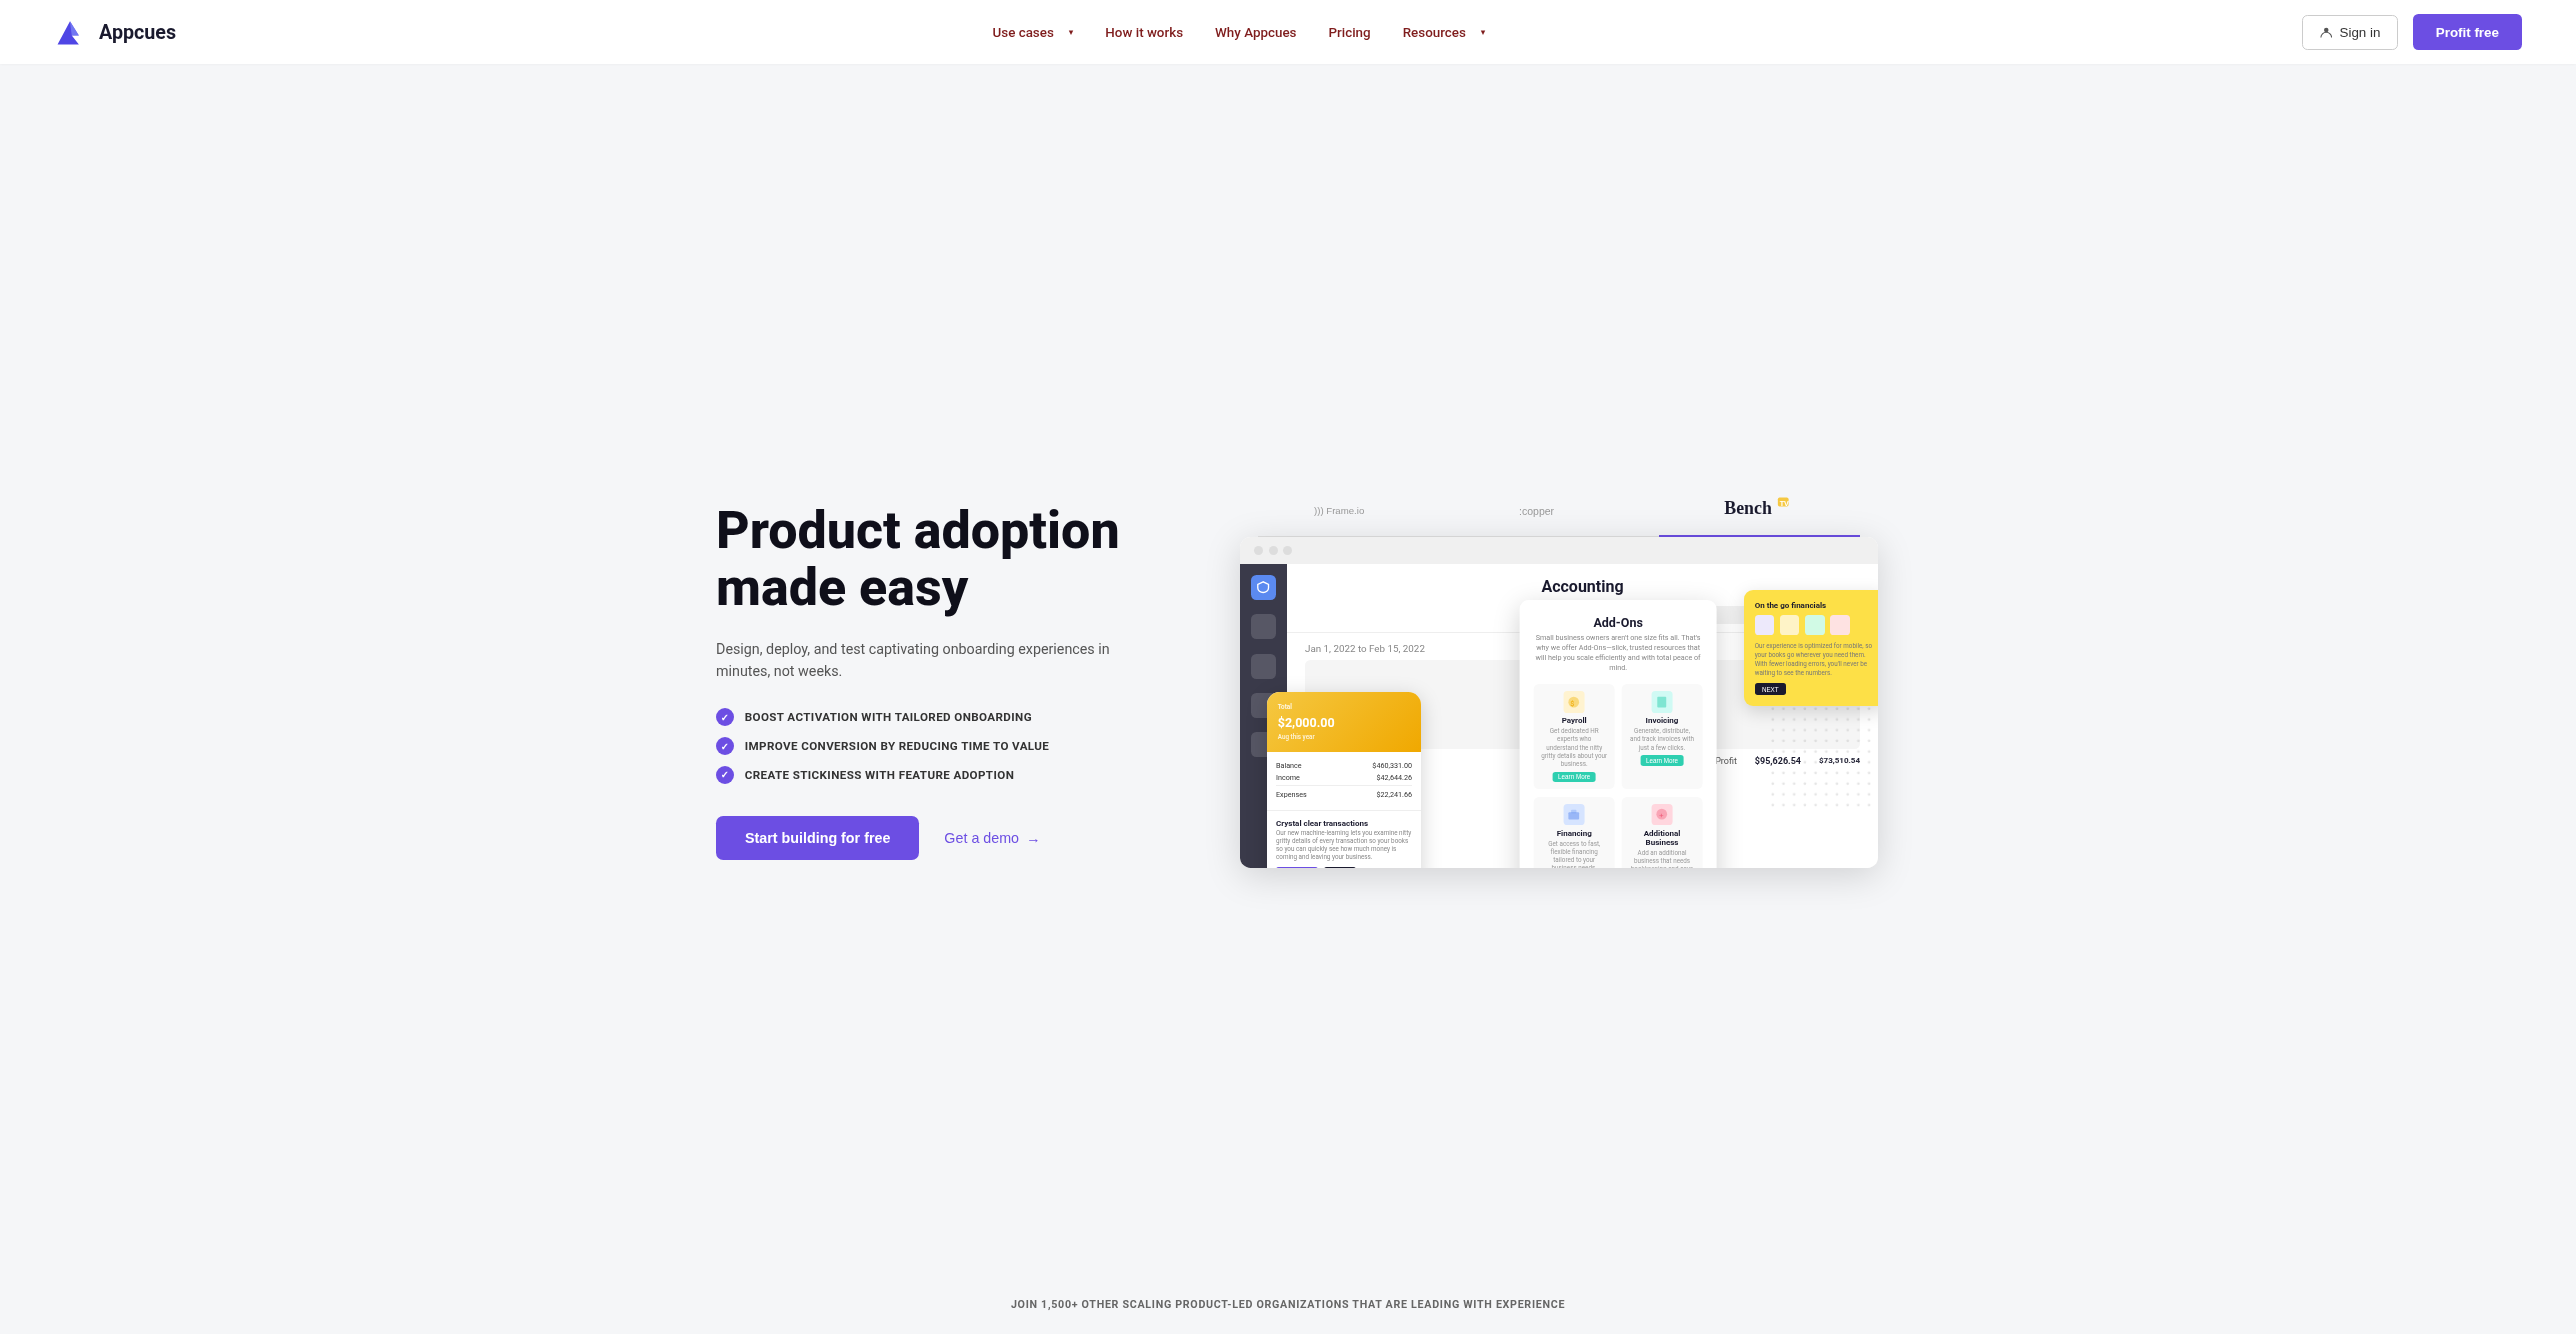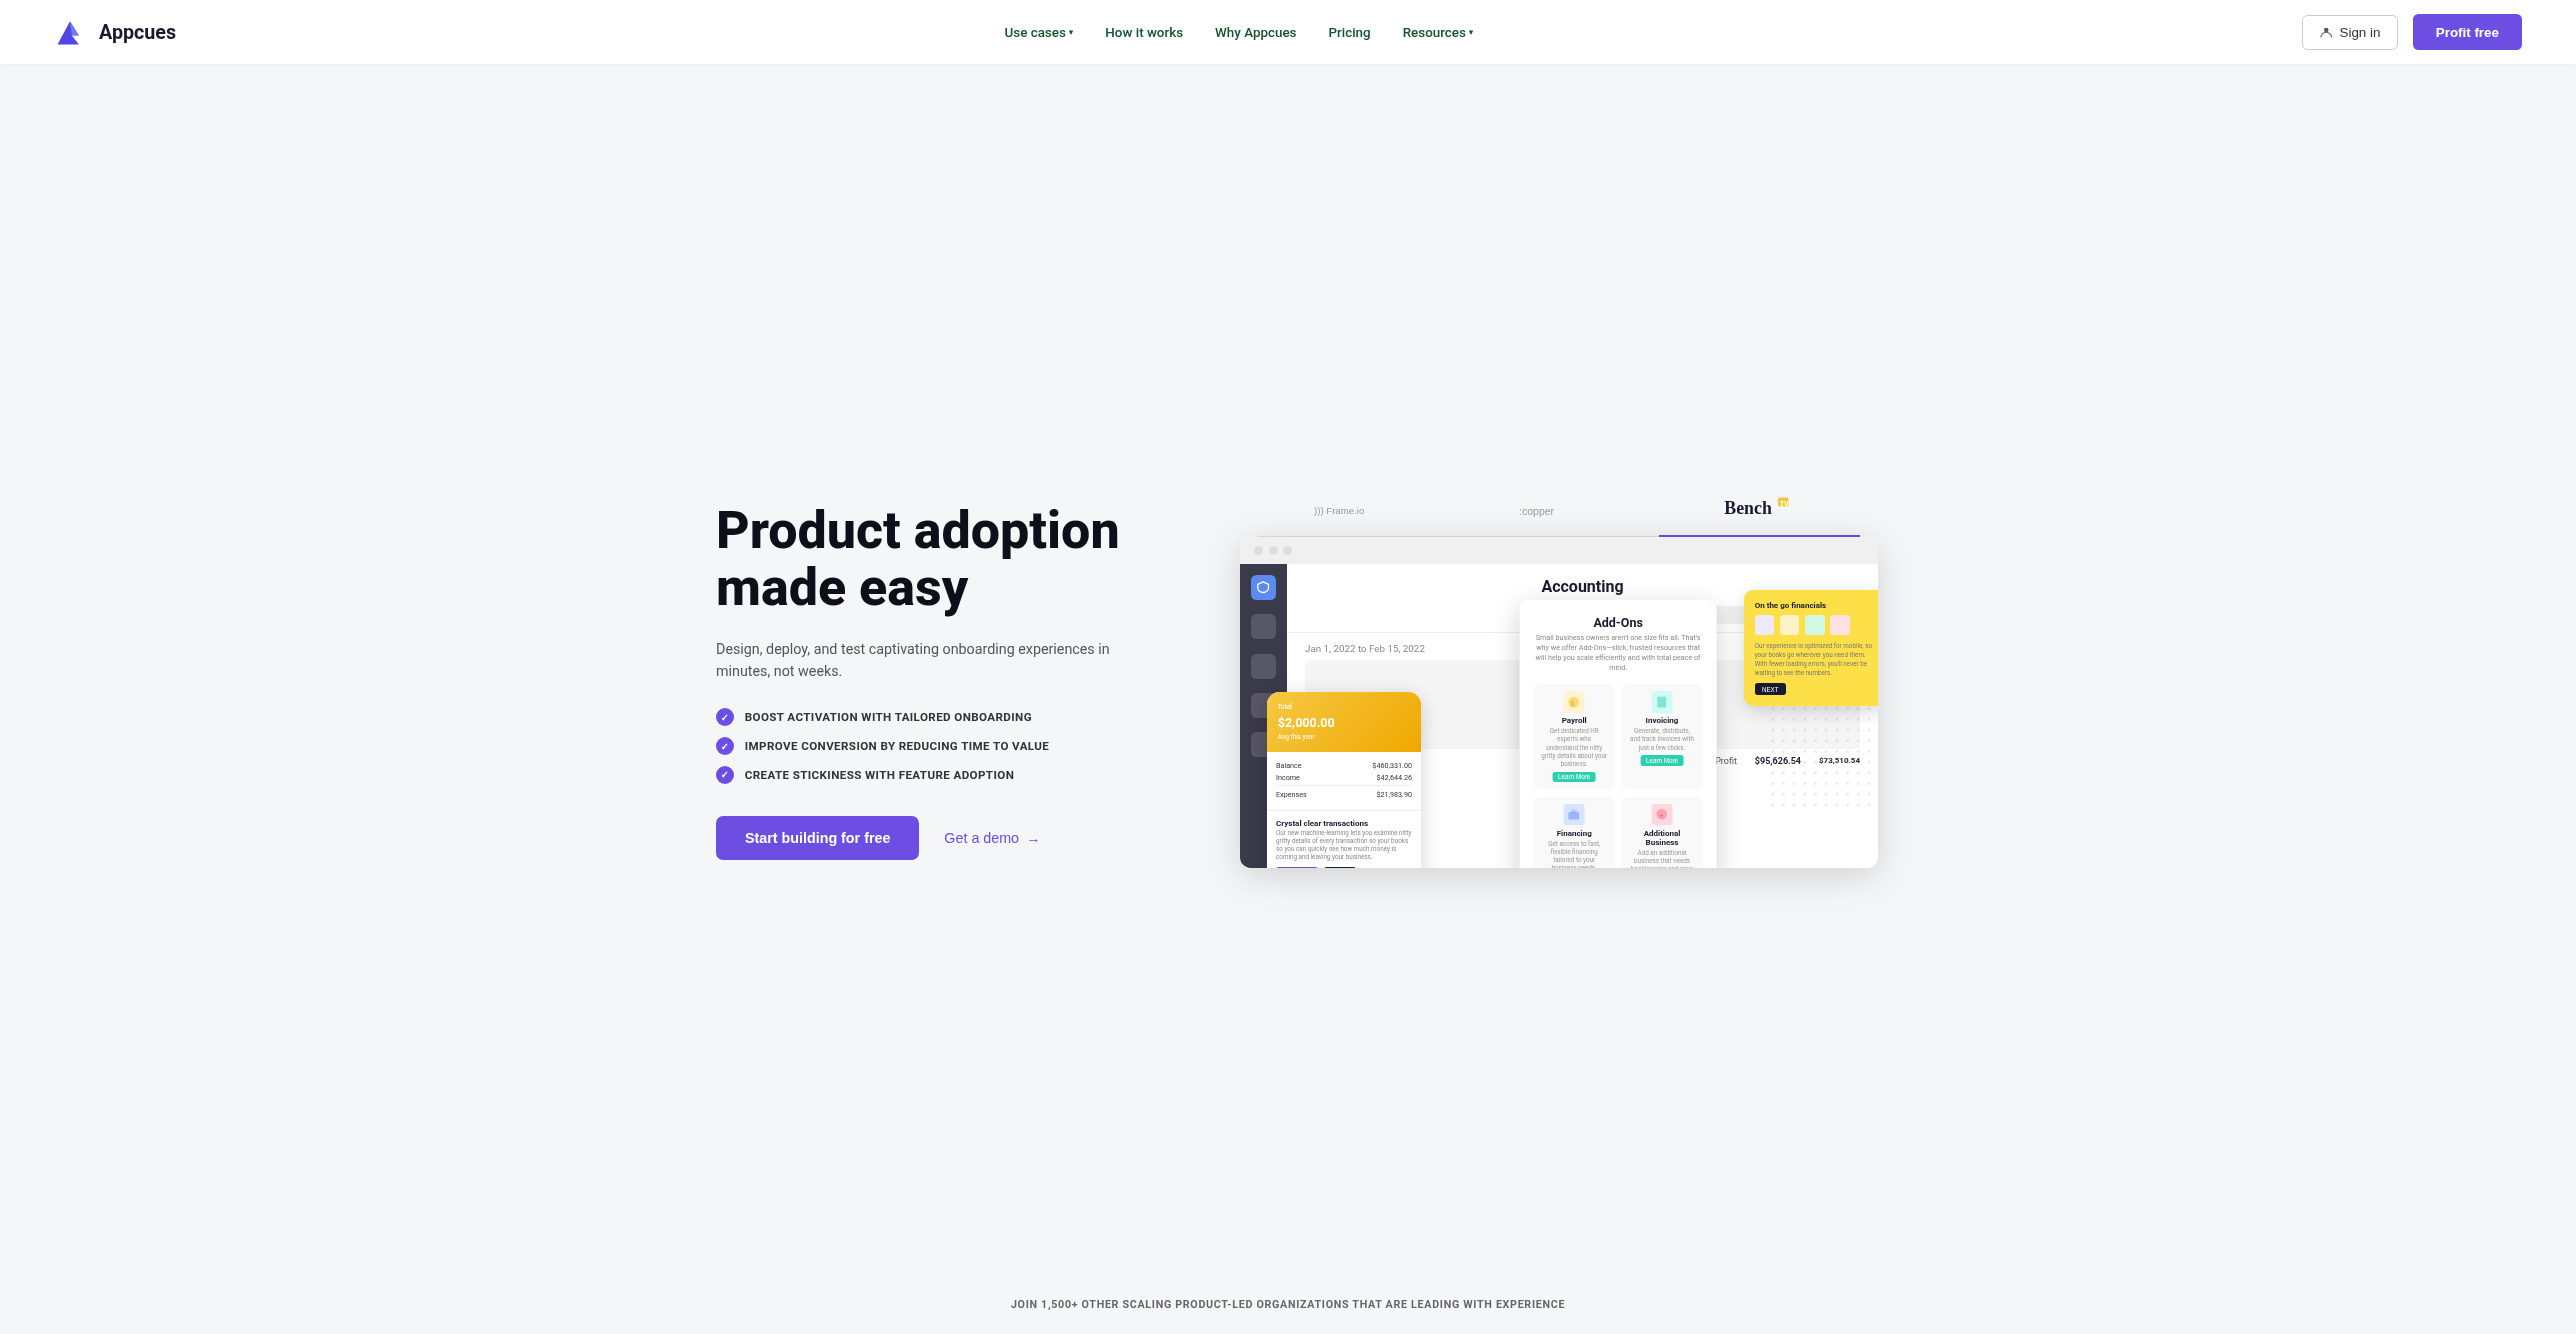--- a/index.html
+++ b/index.html
@@ -37,26 +37,26 @@
       height: 32px;
     }
     .nav-links {
       display: flex;
       align-items: center;
       gap: 32px;
       list-style: none;
     }
     .nav-links li a {
       text-decoration: none;
-      color: #14532d;
+      color: #7f1d1d;
       font-size: 13.4px;
       font-weight: 500;
       display: flex;
       align-items: center;
-      gap: 3px;
+      gap: 15px;
     }
     .nav-links li a .chevron {
       font-size: 9px;
       margin-top: 0.9px;
     }
     .nav-actions {
       display: flex;
       align-items: center;
       gap: 14.3px;
     }
@@ -752,21 +752,21 @@
                 <span>Balance</span>
                 <span>$460,331.00</span>
               </div>
               <div class="mobile-card-row">
                 <span>Income</span>
                 <span>$42,644.26</span>
               </div>
               <div class="mobile-card-divider"></div>
               <div class="mobile-card-row">
                 <span>Expenses</span>
-                <span>$21,983.90</span>
+                <span>$22,241.66</span>
               </div>
             </div>
             <div class="mobile-card-footer" style="font-weight:700; font-size:8px; color:#1a1a2e; padding:7.2px 9px; border-top:0.9px solid #eee;">
               <div>Crystal clear transactions</div>
               <div style="font-size:6.3px; color:#888; font-weight:400; margin-top:1.8px;">Our new machine-learning lets you examine nitty gritty details of every transaction so your books so you can quickly see how much money is coming and leaving your business.</div>
               <div style="display:flex; gap:5.4px; margin-top:5.4px;">
                 <button style="background:#6c4ee3; color:#fff; border:none; border-radius:2.7px; font-size:6.3px; padding:2.7px 7.2px; cursor:pointer;">BROWSE</button>
                 <button style="background:#1a1a2e; color:#fff; border:none; border-radius:2.7px; font-size:6.3px; padding:2.7px 7.2px; cursor:pointer;">DONE</button>
               </div>
             </div>

